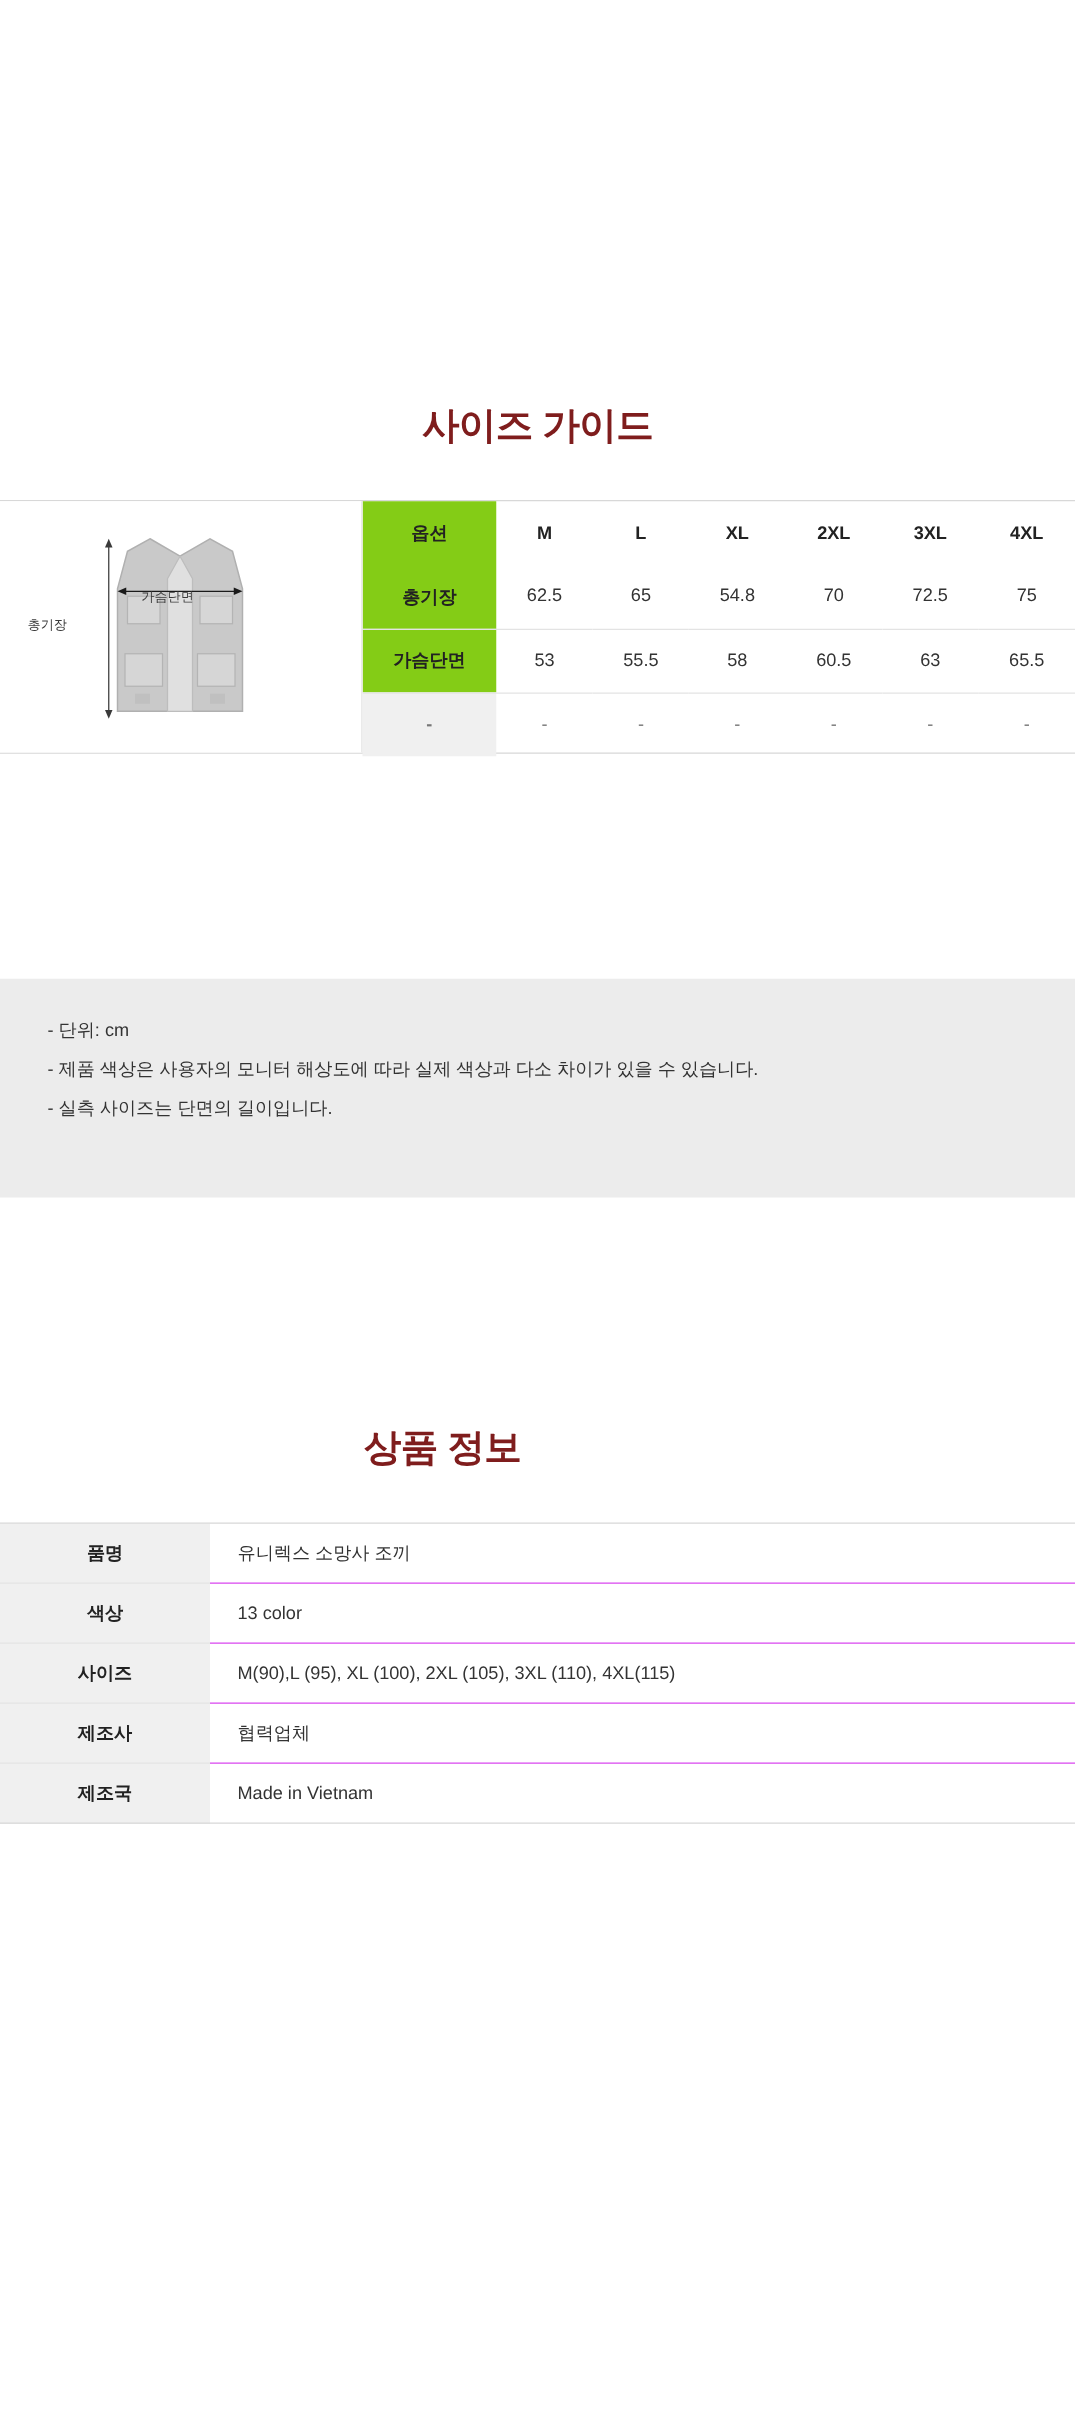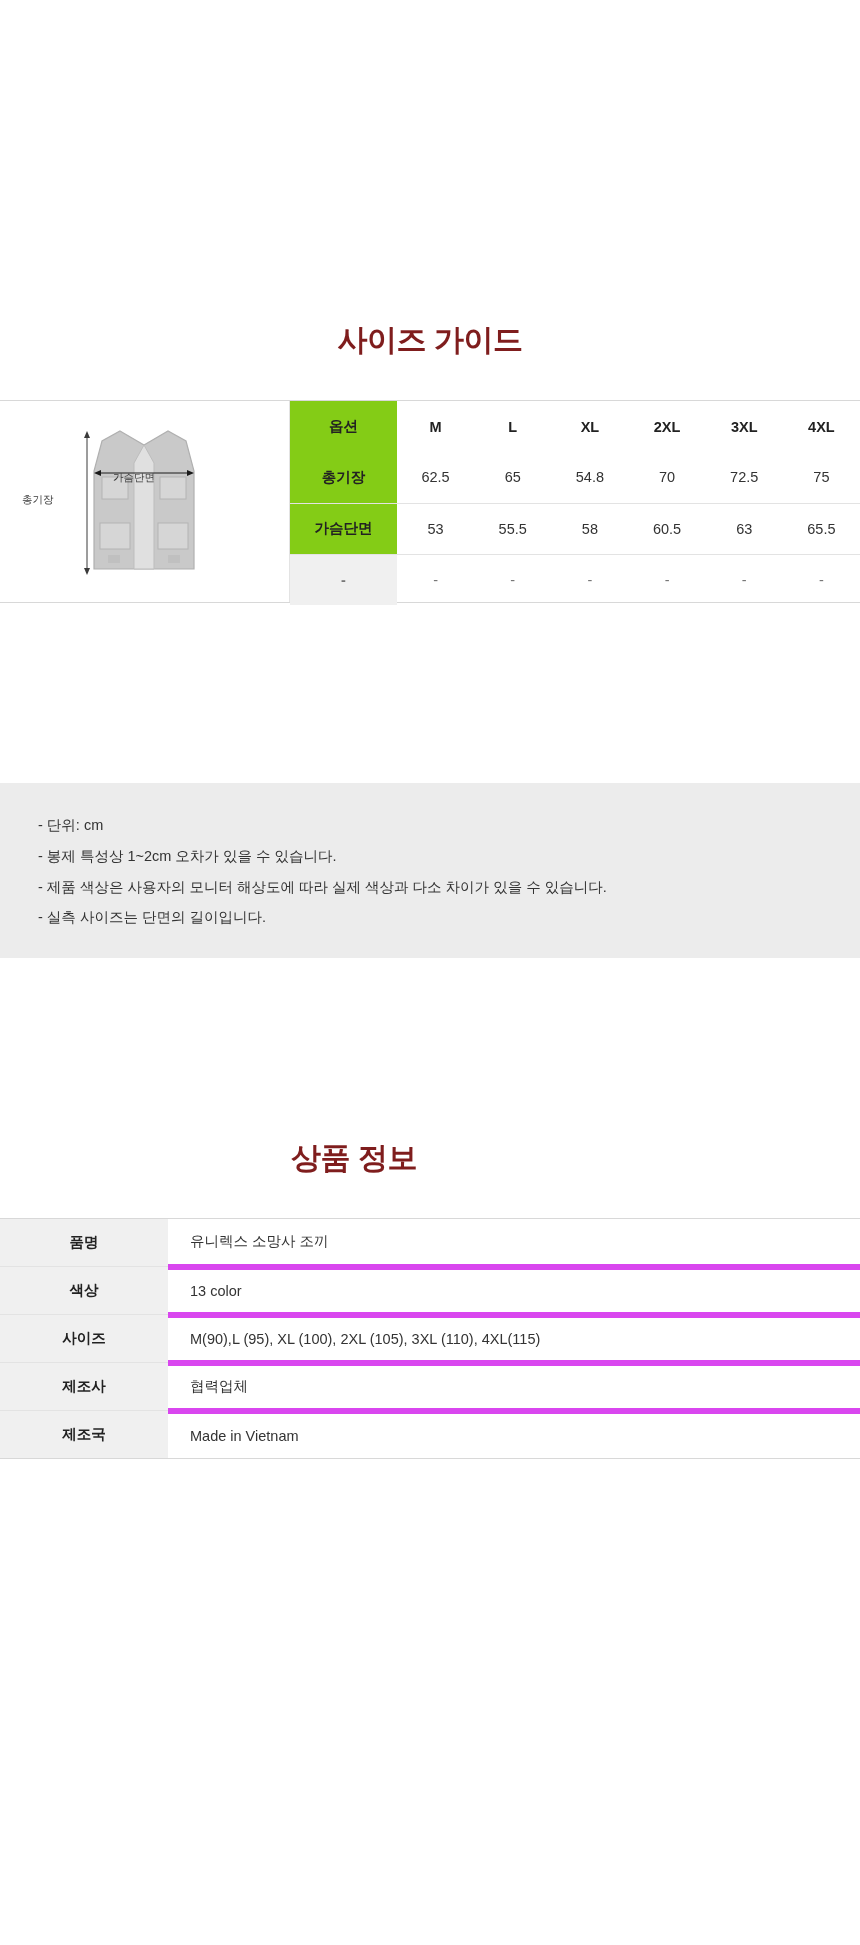--- a/index.html
+++ b/index.html
@@ -164,21 +164,21 @@
     font-weight: bold;
     color: #222;
     height: 48px;
     border-bottom: 1px solid #e3e3e3;
     vertical-align: middle;
   }
   table.info-table td {
     padding-left: 22px;
     color: #333;
     height: 48px;
-    border-bottom: 6px solid #d946ef;
+    border-bottom: 1px solid #d946ef;
     vertical-align: middle;
   }
   table.info-table tr:last-child th,
   table.info-table tr:last-child td {
     border-bottom: none;
   }
 </style>
 </head>
 <body>
 
@@ -261,21 +261,20 @@
           </tr>
         </tbody>
       </table>
     </div>
   </div>
 </div>
 
 <div class="notes-box">
   <div class="notes-inner">
     <p>- 단위: cm</p>
-    <p>- 봉제 특성상 1~2cm 오차가 있을 수 있습니다.</p>
     <p>- 제품 색상은 사용자의 모니터 해상도에 따라 실제 색상과 다소 차이가 있을 수 있습니다.</p>
     <p>- 실측 사이즈는 단면의 길이입니다.</p>
   </div>
 </div>
 
 <h2 class="section-title" id="product-info-title">상품 정보</h2>
 
 <div class="info-table-wrap">
   <table class="info-table">
     <tbody>

